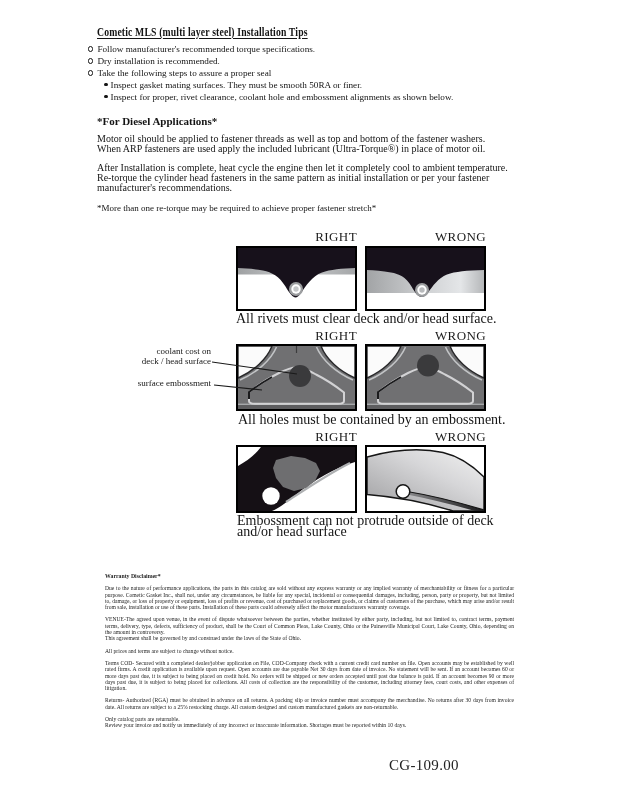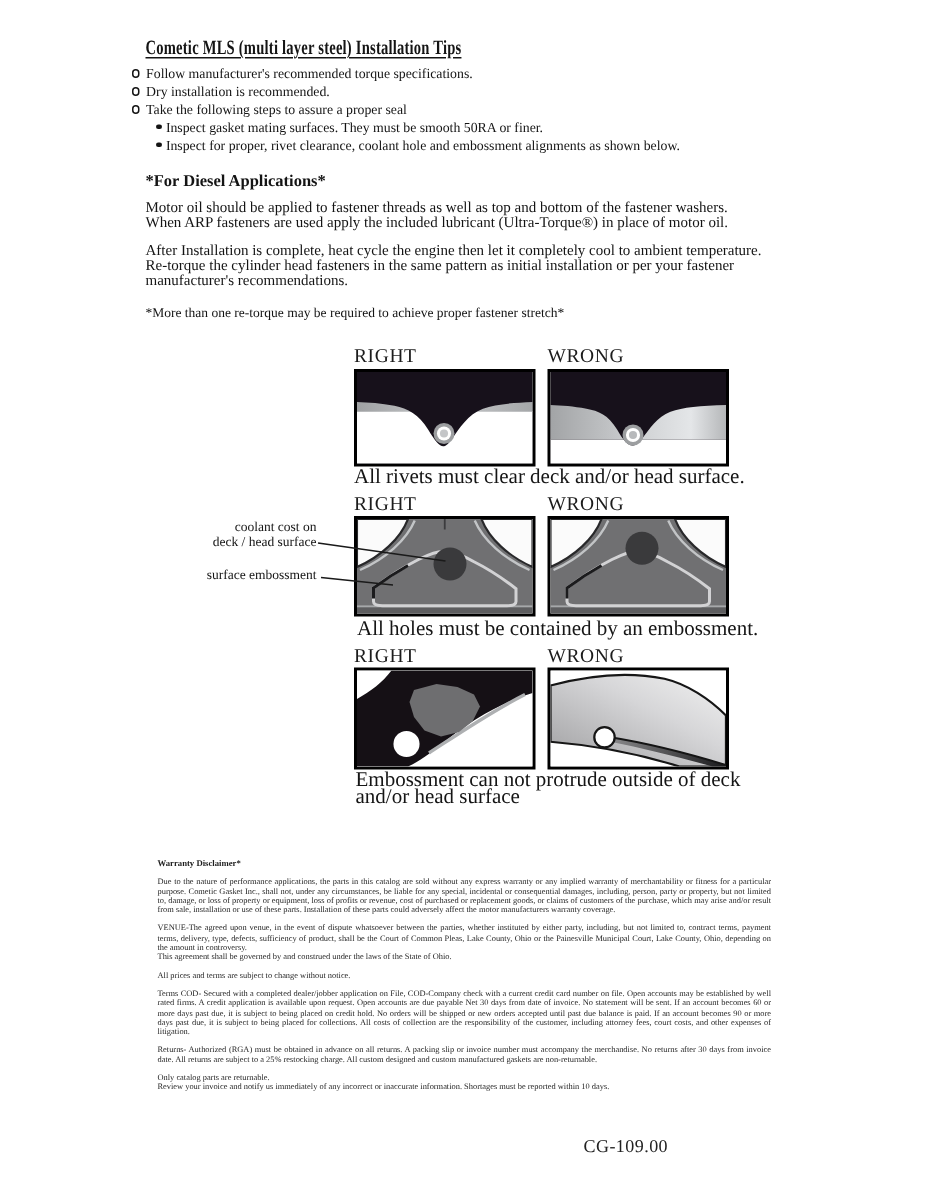--- a/index.html
+++ b/index.html
@@ -22,21 +22,21 @@
   .b-dot{flex:none;width:3.4px;height:3.4px;border:1px solid #141414;border-radius:50%;margin:3.2px 4px 0 0;}
   .s-line{margin-left:16px;}
   .s-dot{flex:none;width:3.6px;height:3.6px;background:#141414;border-radius:50%;margin:3.6px 3px 0 0;}
   
   .diesel-h{left:97px;top:115px;font-size:11px;font-weight:bold;white-space:nowrap;}
   .para{left:97px;font-size:10px;line-height:10px;width:412px;}
   .p1{top:134px;}
   .p2{top:163px;}
   .note{left:97px;top:203px;font-size:9px;white-space:nowrap;}
   
-  .dg-h{width:121px;text-align:left;font-size:13px;letter-spacing:0.4px;color:#1c1c1c;white-space:nowrap;}
+  .dg-h{width:121px;text-align:right;font-size:13px;letter-spacing:0.4px;color:#1c1c1c;white-space:nowrap;}
   .h-l{left:236px;} .h-r{left:365px;}
   .row1h{top:229px;} .row2h{top:328px;} .row3h{top:429px;}
   .cap{font-size:14px;color:#151515;white-space:nowrap;line-height:11px;}
   .cap1{left:236px;top:313px;}
   .cap2{left:238px;top:414px;}
   .cap3{left:237px;top:515px;}
   .lbl{font-size:9px;line-height:10px;text-align:right;color:#151515;}
   .lbl-coolant{left:108px;top:346px;width:103px;}
   .lbl-emboss{left:105px;top:378px;width:106px;}
   
@@ -45,21 +45,21 @@
   .r1{top:246px;height:65px;} .r2{top:344px;height:67px;} .r3{top:445px;height:68px;}
   .p-l{left:236px;} .p-r{left:365px;}
   
   .overlay{left:0;top:0;pointer-events:none;}
   
   .warranty{left:105px;top:573px;width:409px;font-size:5.6px;line-height:6.3px;text-align:justify;color:#1e1e1e;}
   .w-h{font-size:5.8px;font-weight:bold;margin:0 0 6px 0;text-align:left;}
   .w-p{margin:0 0 6px 0;}
   .w-p:last-child{margin-bottom:0;}
   
-  .code{left:389px;top:757px;font-size:12px;letter-spacing:0.3px;color:#222;white-space:nowrap;}
+  .code{left:389px;top:757px;font-size:15px;letter-spacing:0.3px;color:#222;white-space:nowrap;}
 </style>
 </head>
 <body>
 
 <div id="page">
 
   <div class="abs doc-title">Cometic MLS (multi layer steel) Installation Tips</div>
 
   <div class="abs bullets">
     <div class="b-line">

